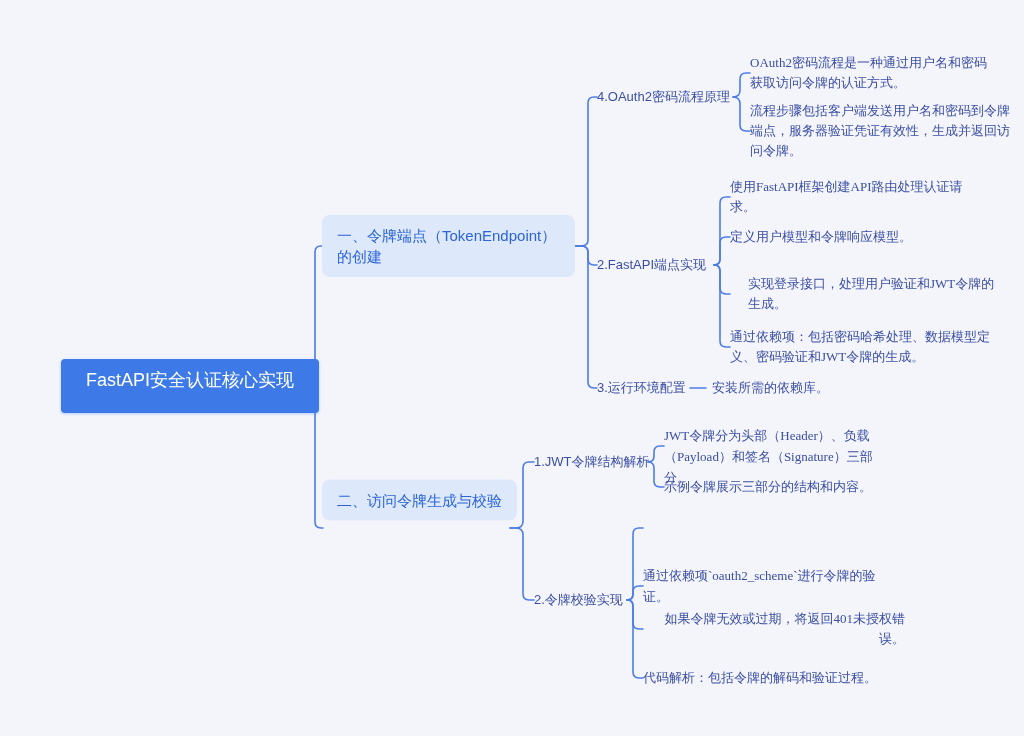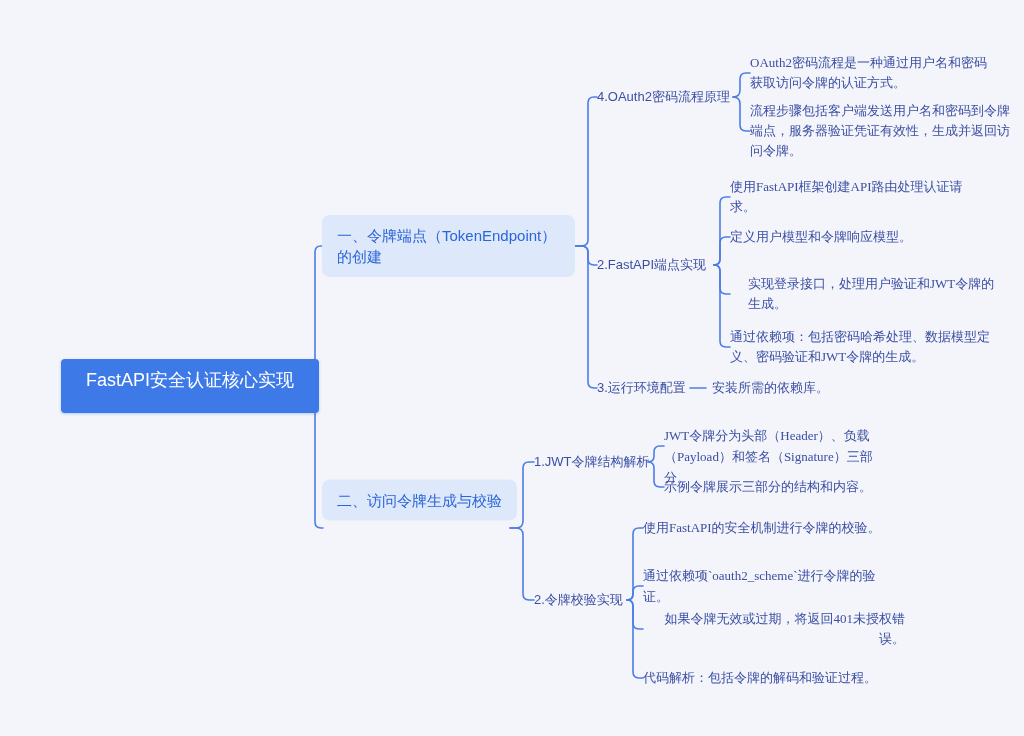--- a/index.html
+++ b/index.html
@@ -116,18 +116,17 @@
   <div class="node leaf n-l21">使用FastAPI框架创建API路由处理认证请求。</div>
   <div class="node leaf one n-l22 vcenter">定义用户模型和令牌响应模型。</div>
   <div class="node leaf n-l23">实现登录接口，处理用户验证和JWT令牌的生成。</div>
   <div class="node leaf n-l24">通过依赖项：包括密码哈希处理、数据模型定义、密码验证和JWT令牌的生成。</div>
 
   <div class="node leaf one n-l31 vcenter">安装所需的依赖库。</div>
 
   <div class="node leaf one n-l42 vcenter">示例令牌展示三部分的结构和内容。</div>
   <div class="node leaf n-l41">JWT令牌分为头部（Header）、负载（Payload）和签名（Signature）三部分。</div>
 
-  <div class="node leaf one n-l51 vcenter">使用FastAPI的安全机制进行令牌的校验。</div>
   <div class="node leaf n-l52">通过依赖项`oauth2_scheme`进行令牌的验证。</div>
   <div class="node leaf n-l53">如果令牌无效或过期，将返回401未授权错误。</div>
   <div class="node leaf one n-l54 vcenter">代码解析：包括令牌的解码和验证过程。</div>
 
 </div>
 
 </body></html>

